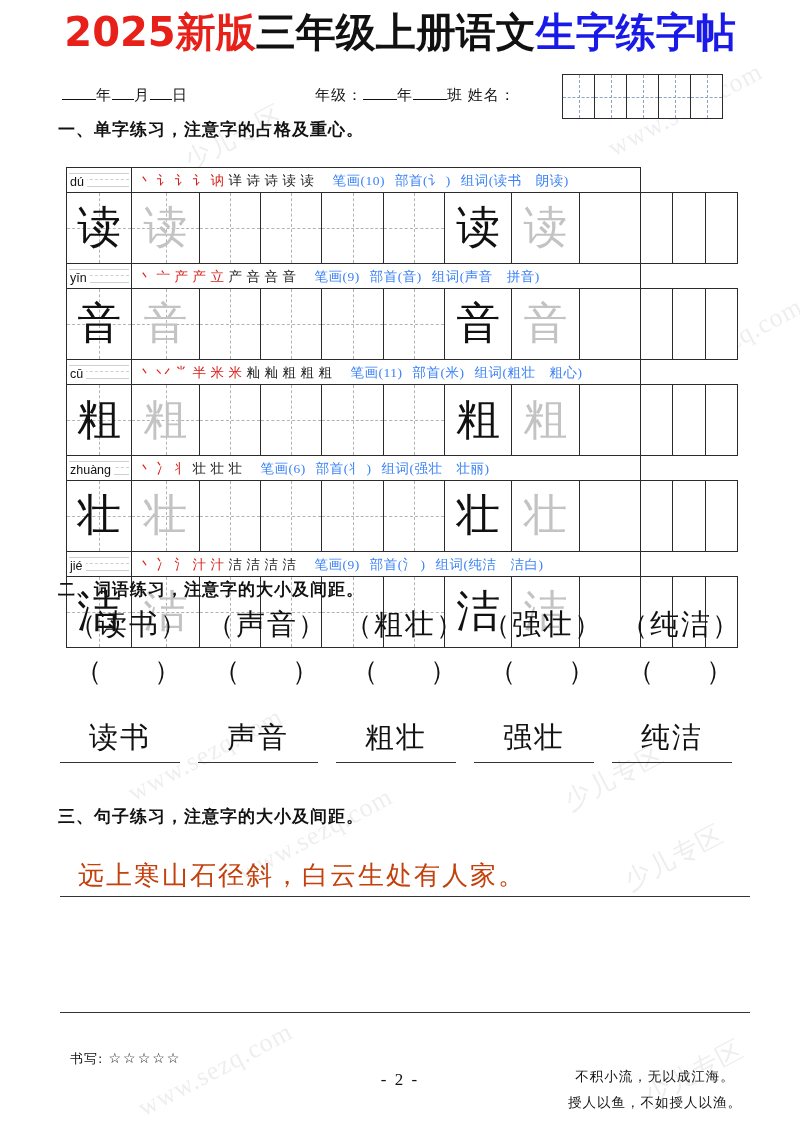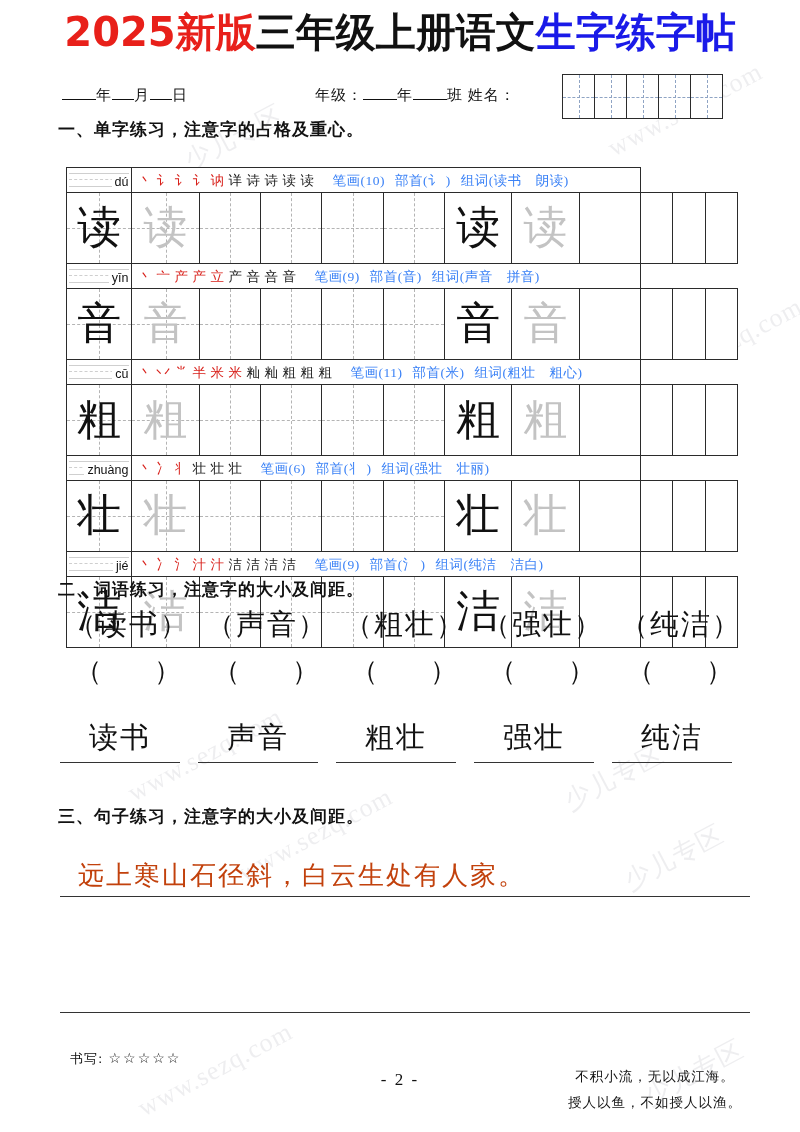--- a/index.html
+++ b/index.html
@@ -137,21 +137,21 @@
     border-collapse: collapse;
     z-index: 10;
     background: #fff;
   }
   .practice-table td { padding: 0; }
   .hdr-row td { height: 24px; }
   .pinyin-cell {
     width: 86px;
     border: 1px solid #2b2b2b;
     border-bottom: none;
-    text-align: right;
+    text-align: left;
     vertical-align: middle;
     position: relative;
     background: #fff;
   }
   .pinyin-cell .py {
     font-family: "Liberation Sans", sans-serif;
     font-size: 12.5px;
     font-style: normal;
     color: #111;
     position: relative;

